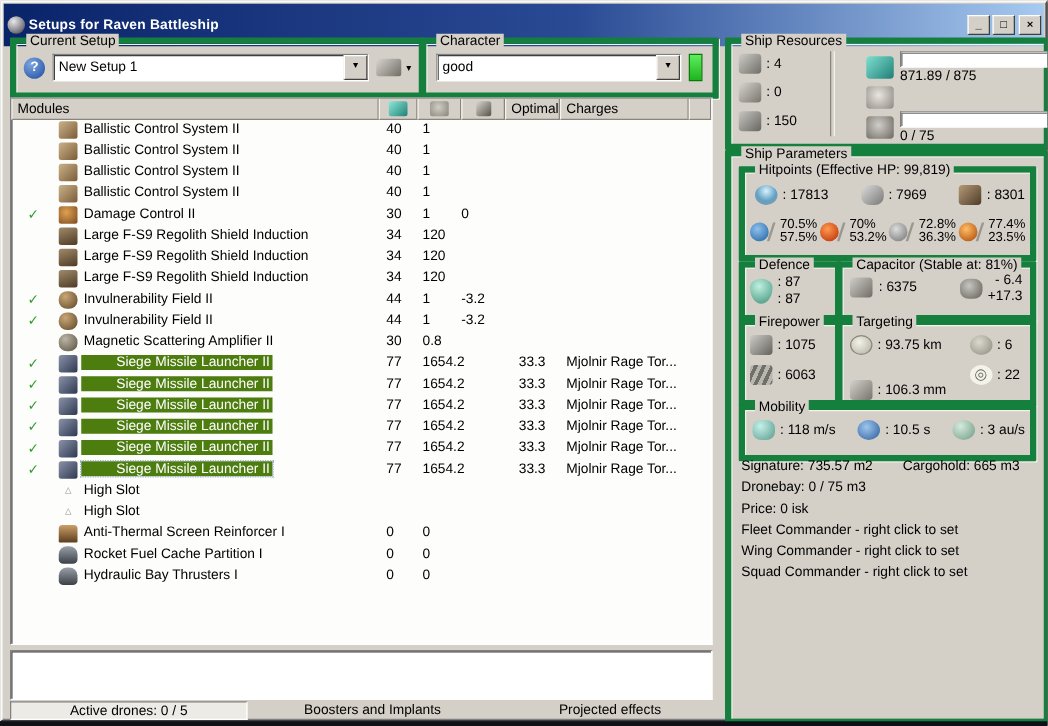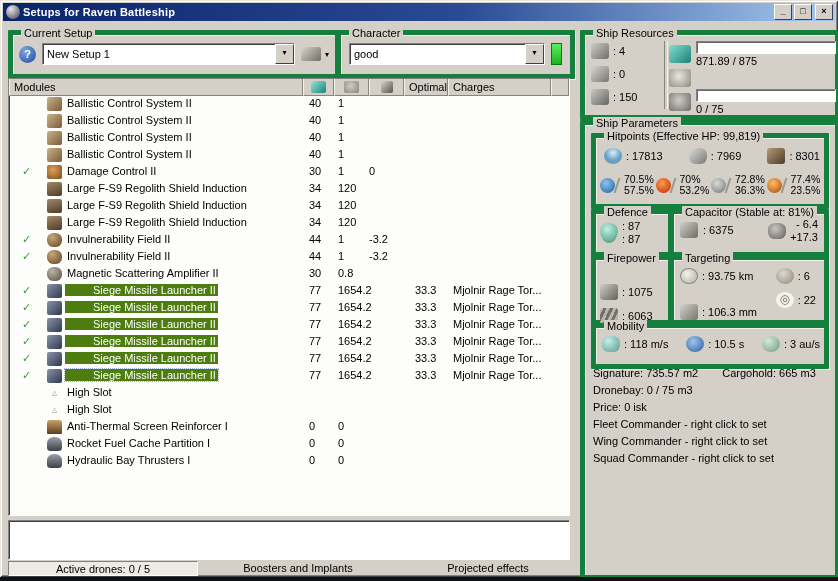--- a/index.html
+++ b/index.html
@@ -3,21 +3,21 @@
 <meta charset="utf-8">
 <style>
   html,body{margin:0;padding:0;background:#3a3a3a;}
   body{font-family:"Liberation Sans","DejaVu Sans",sans-serif;font-size:11px;color:#000;}
   .screen{position:relative;width:838px;height:581px;background:#15151d;overflow:hidden;}
   .window{position:absolute;left:0;top:0;width:838px;height:577px;background:#d4d0c8;
     box-shadow:inset 1px 1px 0 #e8e6e0,inset -1px -1px 0 #404040,inset 2px 2px 0 #ffffff,inset -2px -2px 0 #808080;}
   
   .titlebar{position:absolute;left:3px;top:3px;right:3px;height:18px;
     background:linear-gradient(90deg,#0a246a 0%,#2a4a94 55%,#a6caf0 100%);
-    display:flex;align-items:center;padding:0 2px;}
+    display:flex;align-items:center;padding:8px 2px;}
   .win-icon{width:14px;height:14px;border-radius:50%;margin:0 3px 0 1px;
     background:radial-gradient(circle at 35% 30%,#e8e8e8,#8a8a92 55%,#3a3a46);flex:0 0 auto;}
   .title-text{color:#fff;font-weight:bold;font-size:11px;flex:1 1 auto;white-space:nowrap;letter-spacing:.2px;}
   .cap-btns{display:flex;gap:2px;}
   .cap-btn{width:16px;height:14px;background:#d4d0c8;border:1px solid;border-color:#fff #404040 #404040 #fff;
     font-size:9px;font-weight:bold;line-height:12px;text-align:center;cursor:default;}
   
   .gb{position:absolute;border:5px solid #15803d;border-radius:1px;
     box-shadow:inset 1px 1px 0 #f2f1ec,1px 1px 0 #f2f1ec;}
   .gb>.legend{position:absolute;top:-8px;left:8px;background:#d4d0c8;padding:0 3px;white-space:nowrap;}
@@ -68,21 +68,21 @@
     border:1px solid;border-color:#808080 #fff #fff #808080;text-align:center;line-height:14px;box-sizing:border-box;}
   .tab-lbl{position:absolute;top:1px;text-align:center;}
   
   .sicon{width:18px;height:16px;border-radius:3px;flex:0 0 auto;}
   .stat{display:flex;align-items:center;gap:4px;white-space:nowrap;}
   .bar{width:138px;height:11px;background:#fff;border:1px solid;border-color:#808080 #fff #fff #808080;
     box-shadow:inset 1px 1px 0 #6a6a6a;}
   .bar>.fill{height:100%;background:linear-gradient(180deg,#35479c,#1c2a6e);}
   .res-left{position:absolute;left:6px;top:8px;width:76px;display:flex;flex-direction:column;gap:7px;}
   .res-right{position:absolute;left:84px;top:6px;right:6px;}
-  .res-row{display:flex;align-items:center;gap:5px;margin-bottom:2px;}
+  .res-row{display:flex;align-items:center;gap:5px;margin-bottom:2px;margin-left:24px;}
   .res-bartext{display:flex;flex-direction:column;gap:1px;}
   .vdiv{position:absolute;left:79px;top:6px;bottom:6px;width:2px;border-left:1px solid #87857e;border-right:1px solid #f2f1ec;}
   .hp-row{position:absolute;left:8px;top:10px;right:4px;display:flex;justify-content:space-between;}
   .resist-row{position:absolute;left:4px;top:36px;right:2px;display:flex;}
   .resist{display:flex;align-items:center;width:58px;}
   .r-icon{width:15px;height:15px;border-radius:50%;flex:0 0 auto;}
   .r-em{background:radial-gradient(circle at 40% 35%,#8ec2ee,#1e5f9e);}
   .r-th{background:radial-gradient(circle at 40% 35%,#ff9a50,#b82800);}
   .r-kin{background:radial-gradient(circle at 40% 35%,#dcdcdc,#707070);}
   .r-exp{background:radial-gradient(circle at 40% 35%,#ffbe68,#a84400);}
@@ -454,21 +454,21 @@
           <span class="sicon ic-capd"></span>
           <span style="display:flex;flex-direction:column;line-height:13px;text-align:right;">
             <span>- 6.4</span>
             <span>+17.3</span>
           </span>
         </div>
       </div>
 
       <div class="gb" style="left:6px;top:130px;width:72px;height:60px;">
         <span class="legend">Firepower</span>
-        <div style="position:absolute;left:4px;top:8px;display:flex;flex-direction:column;gap:8px;margin-top:16px;">
+        <div style="position:absolute;left:4px;top:8px;display:flex;flex-direction:column;gap:8px;">
           <div class="stat">
               <span class="sicon ic-fire"></span>
               <span>: 1075</span>
             </div>
           <div class="stat">
               <span class="sicon ic-dps"></span>
               <span>: 6063</span>
             </div>
         </div>
       </div>

